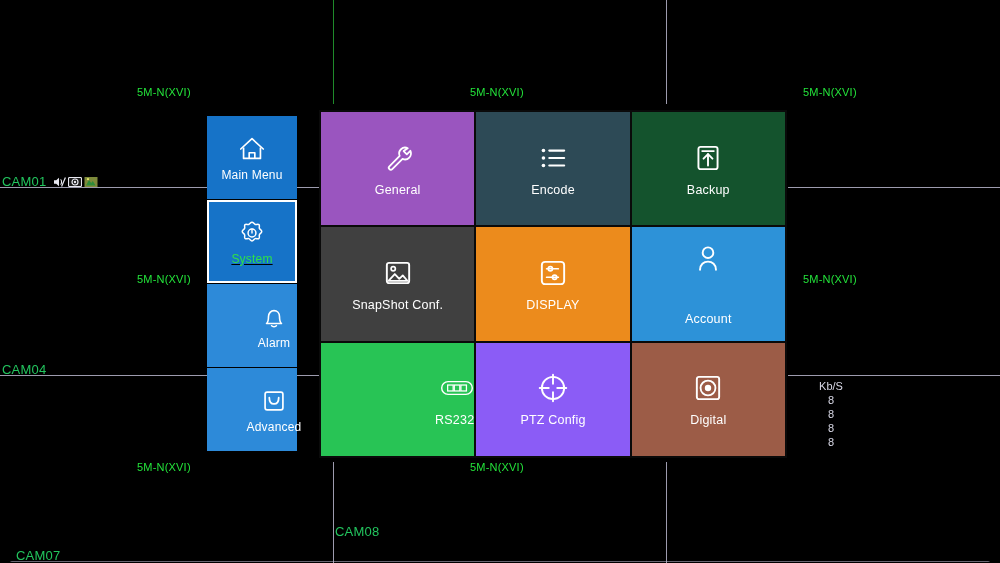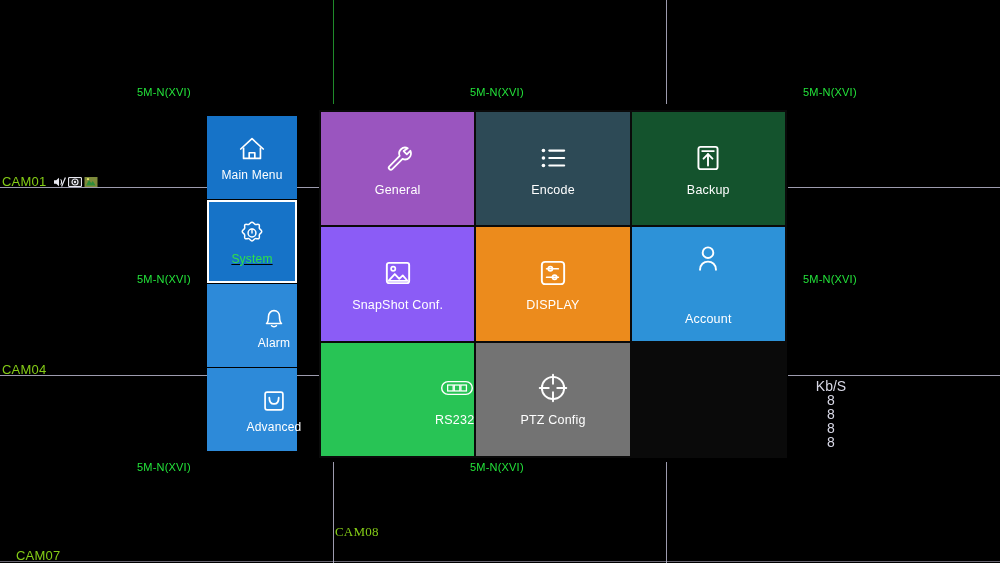--- a/index.html
+++ b/index.html
@@ -3,49 +3,49 @@
 <meta charset="utf-8">
 <style>
   * { margin:0; padding:0; box-sizing:border-box; }
   html,body{
     width:1000px; height:563px; overflow:hidden;
     background:#000;
     font-family:"Liberation Sans", sans-serif;
   }
   #screen{
     position:relative; width:1000px; height:563px;
-    background:#000; overflow:hidden;
+    background:#000; overflow:hidden;border-radius:18px;
   }
   .divider{ position:absolute; background:#b9b6cc; opacity:.85; }
   .divider.v{ width:1px; }
   .divider.h{ height:1px; }
   .divider.green{ background:#1f8a2a; opacity:1; }
 
   .res-label{
     position:absolute;
     color:#23e33a;
     font-size:11px;
     letter-spacing:.2px;
     white-space:nowrap;
     text-shadow:0 0 2px rgba(0,0,0,.9);
   }
   .cam-label{
     position:absolute;
-    color:#84cc16;
+    color:#22c55e;
     font-size:13px;
     letter-spacing:.2px;
     white-space:nowrap;
     display:flex; align-items:center; gap:3px;
   }
   .cam-icons{ display:flex; align-items:center; gap:2px; margin-left:4px; }
 
   .kbs{
     position:absolute;
     color:#d8d8e6;
-    font-size:14px;
+    font-size:11px;
     text-align:center;
     line-height:14px;
     white-space:nowrap;
   }
   .kbs b{ font-weight:normal; display:block; }
 
   
   #leftnav{ position:absolute; left:207px; top:116px; width:90px; }
   .nav-item{
     width:90px; height:83px;
@@ -132,21 +132,21 @@
         <circle cx="4" cy="3.2" r="1.1" fill="#e3e36a"></circle>
       </svg>
     </span>
   </div>
   <div class="cam-label" style="left:2px; top:362px;">
     <span>CAM04</span>
   </div>
   <div class="cam-label" style="left:16px; top:548px;">
     <span>CAM07</span>
   </div>
-  <div class="cam-label" style="left:335px; top:524px;font-family:Liberation Serif, serif;">
+  <div class="cam-label" style="left:335px; top:524px;">
     <span>CAM08</span>
   </div>
 
   <div class="kbs" style="left:800px; top:379px; width:62px;">
     <b>Kb/S</b>
     <b>8</b>
     <b>8</b>
     <b>8</b>
     <b>8</b>
   </div>
@@ -210,21 +210,21 @@
     <div class="tile" style="background:#14532d;align-items:center;">
       <svg class="tile-ico" viewBox="0 0 32 32">
         <rect x="7" y="5.5" width="18" height="21" rx="2" fill="none" stroke="#fff" stroke-width="1.8"></rect>
         <path d="M10.5 9.5h11" stroke="#fff" stroke-width="1.6" stroke-linecap="round"></path>
         <path d="M16 23V12.5" stroke="#fff" stroke-width="1.8" stroke-linecap="round"></path>
         <path d="M11.8 16.6 16 12.3l4.2 4.3" fill="none" stroke="#fff" stroke-width="1.8" stroke-linejoin="round" stroke-linecap="round"></path>
       </svg>
       <span class="tile-label">Backup</span>
     </div>
 
-    <div class="tile" style="background:#8b5cf6;">
+    <div class="tile" style="background:#404040;">
       <svg class="tile-ico" viewBox="0 0 32 32">
         <rect x="5.5" y="6.5" width="21" height="19" rx="2" fill="none" stroke="#fff" stroke-width="1.8"></rect>
         <circle cx="11.5" cy="12" r="2" fill="none" stroke="#fff" stroke-width="1.6"></circle>
         <path d="M7 23.5l6-6.5 4.2 4.5 3.3-3.2 4.5 5.2z" fill="none" stroke="#fff" stroke-width="1.7" stroke-linejoin="round"></path>
       </svg>
       <span class="tile-label">SnapShot Conf.</span>
     </div>
 
     <div class="tile" style="background:#ec8b1c;">
       <svg class="tile-ico" viewBox="0 0 32 32">
@@ -247,23 +247,31 @@
     <div class="tile" style="background:#28c455;align-items:flex-end;">
       <svg class="tile-ico" viewBox="0 0 40 24">
         <rect x="2" y="4.5" width="36" height="15" rx="7.5" fill="none" stroke="#fff" stroke-width="1.7"></rect>
         <rect x="9" y="8.5" width="6.5" height="7" fill="none" stroke="#fff" stroke-width="1.5"></rect>
         <rect x="16.8" y="8.5" width="6.5" height="7" fill="none" stroke="#fff" stroke-width="1.5"></rect>
         <rect x="24.6" y="8.5" width="6.5" height="7" fill="none" stroke="#fff" stroke-width="1.5"></rect>
       </svg>
       <span class="tile-label">RS232</span>
     </div>
 
-    <div class="tile" style="background:#737373;">
+    <div class="tile" style="background:#8b5cf6;">
       <svg class="tile-ico" viewBox="0 0 32 32">
         <circle cx="16" cy="16" r="10.5" fill="none" stroke="#fff" stroke-width="1.8"></circle>
         <path d="M16 3.5v8.5M16 20v8.5M3.5 16h8.5M20 16h8.5" stroke="#fff" stroke-width="1.8" stroke-linecap="round"></path>
       </svg>
       <span class="tile-label">PTZ Config</span>
     </div>
 
+    <div class="tile" style="background:#9c5c47;">
+      <svg class="tile-ico" viewBox="0 0 32 32">
+        <rect x="5.5" y="5.5" width="21" height="21" rx="2" fill="none" stroke="#fff" stroke-width="1.8"></rect>
+        <circle cx="16" cy="16" r="7" fill="none" stroke="#fff" stroke-width="1.7"></circle>
+        <circle cx="16" cy="16" r="3" fill="#fff"></circle>
+      </svg>
+      <span class="tile-label">Digital</span>
+    </div>
 
   </div>
 </div>
 
 </body></html>

